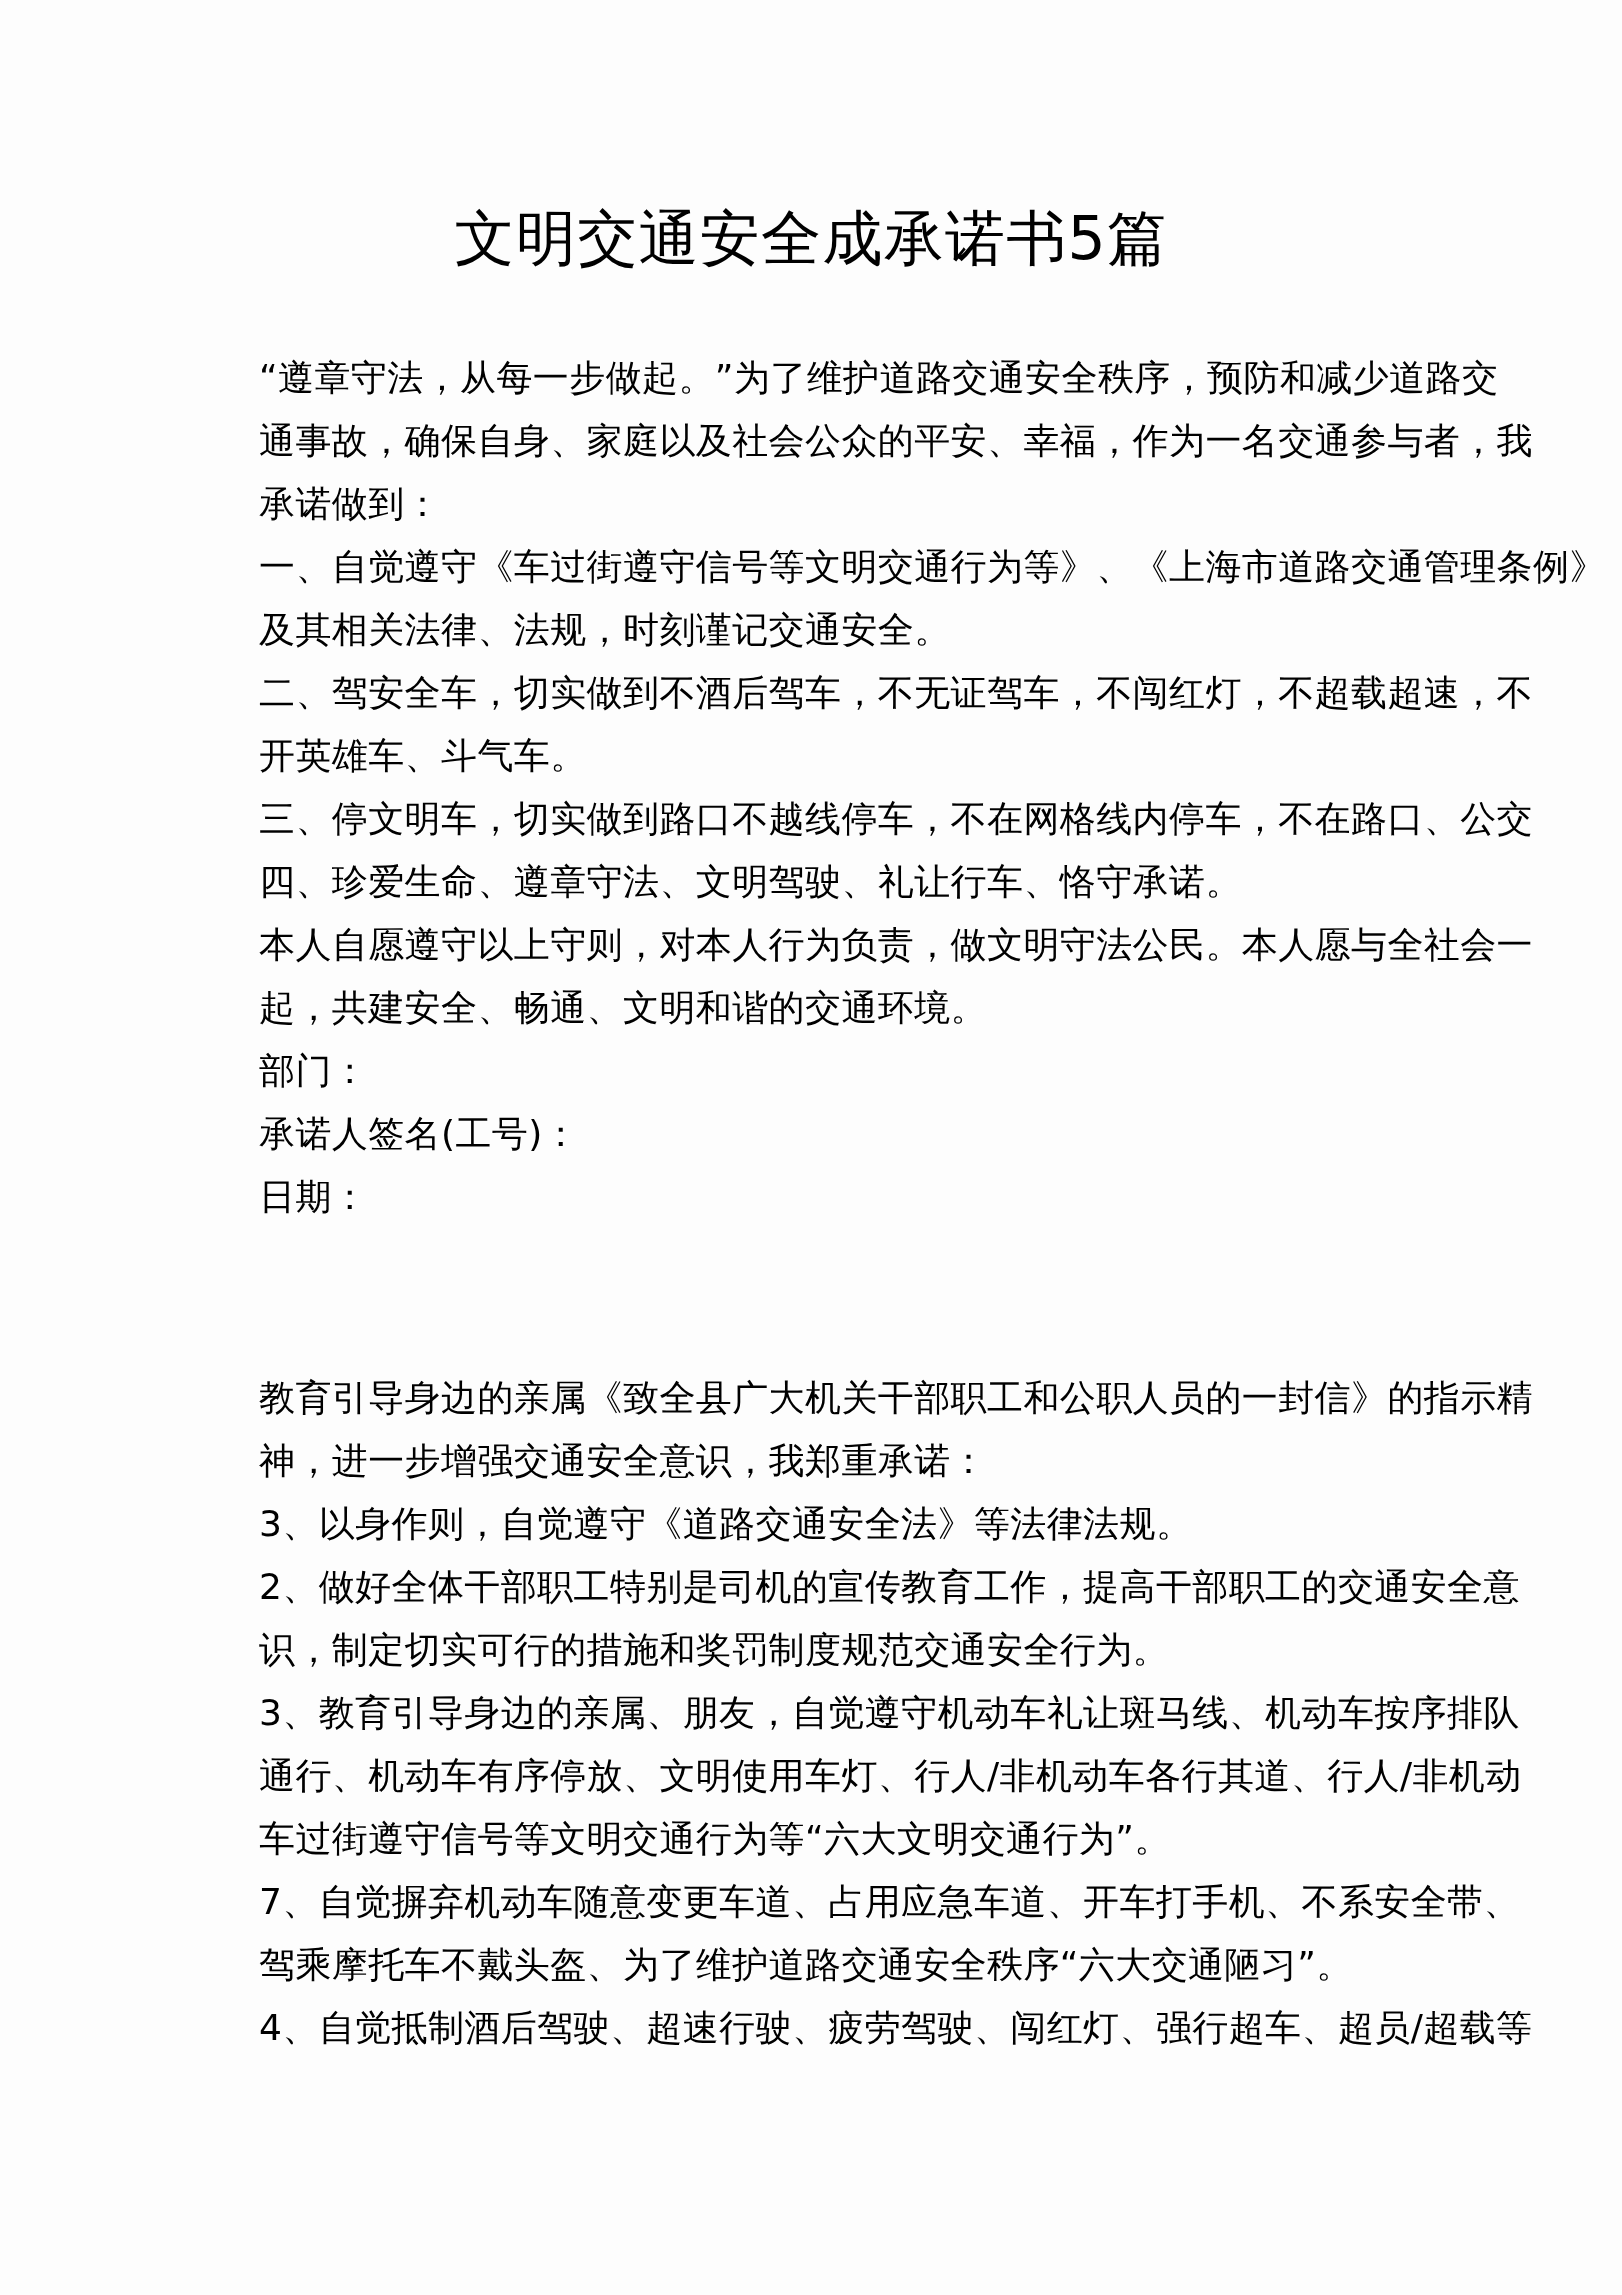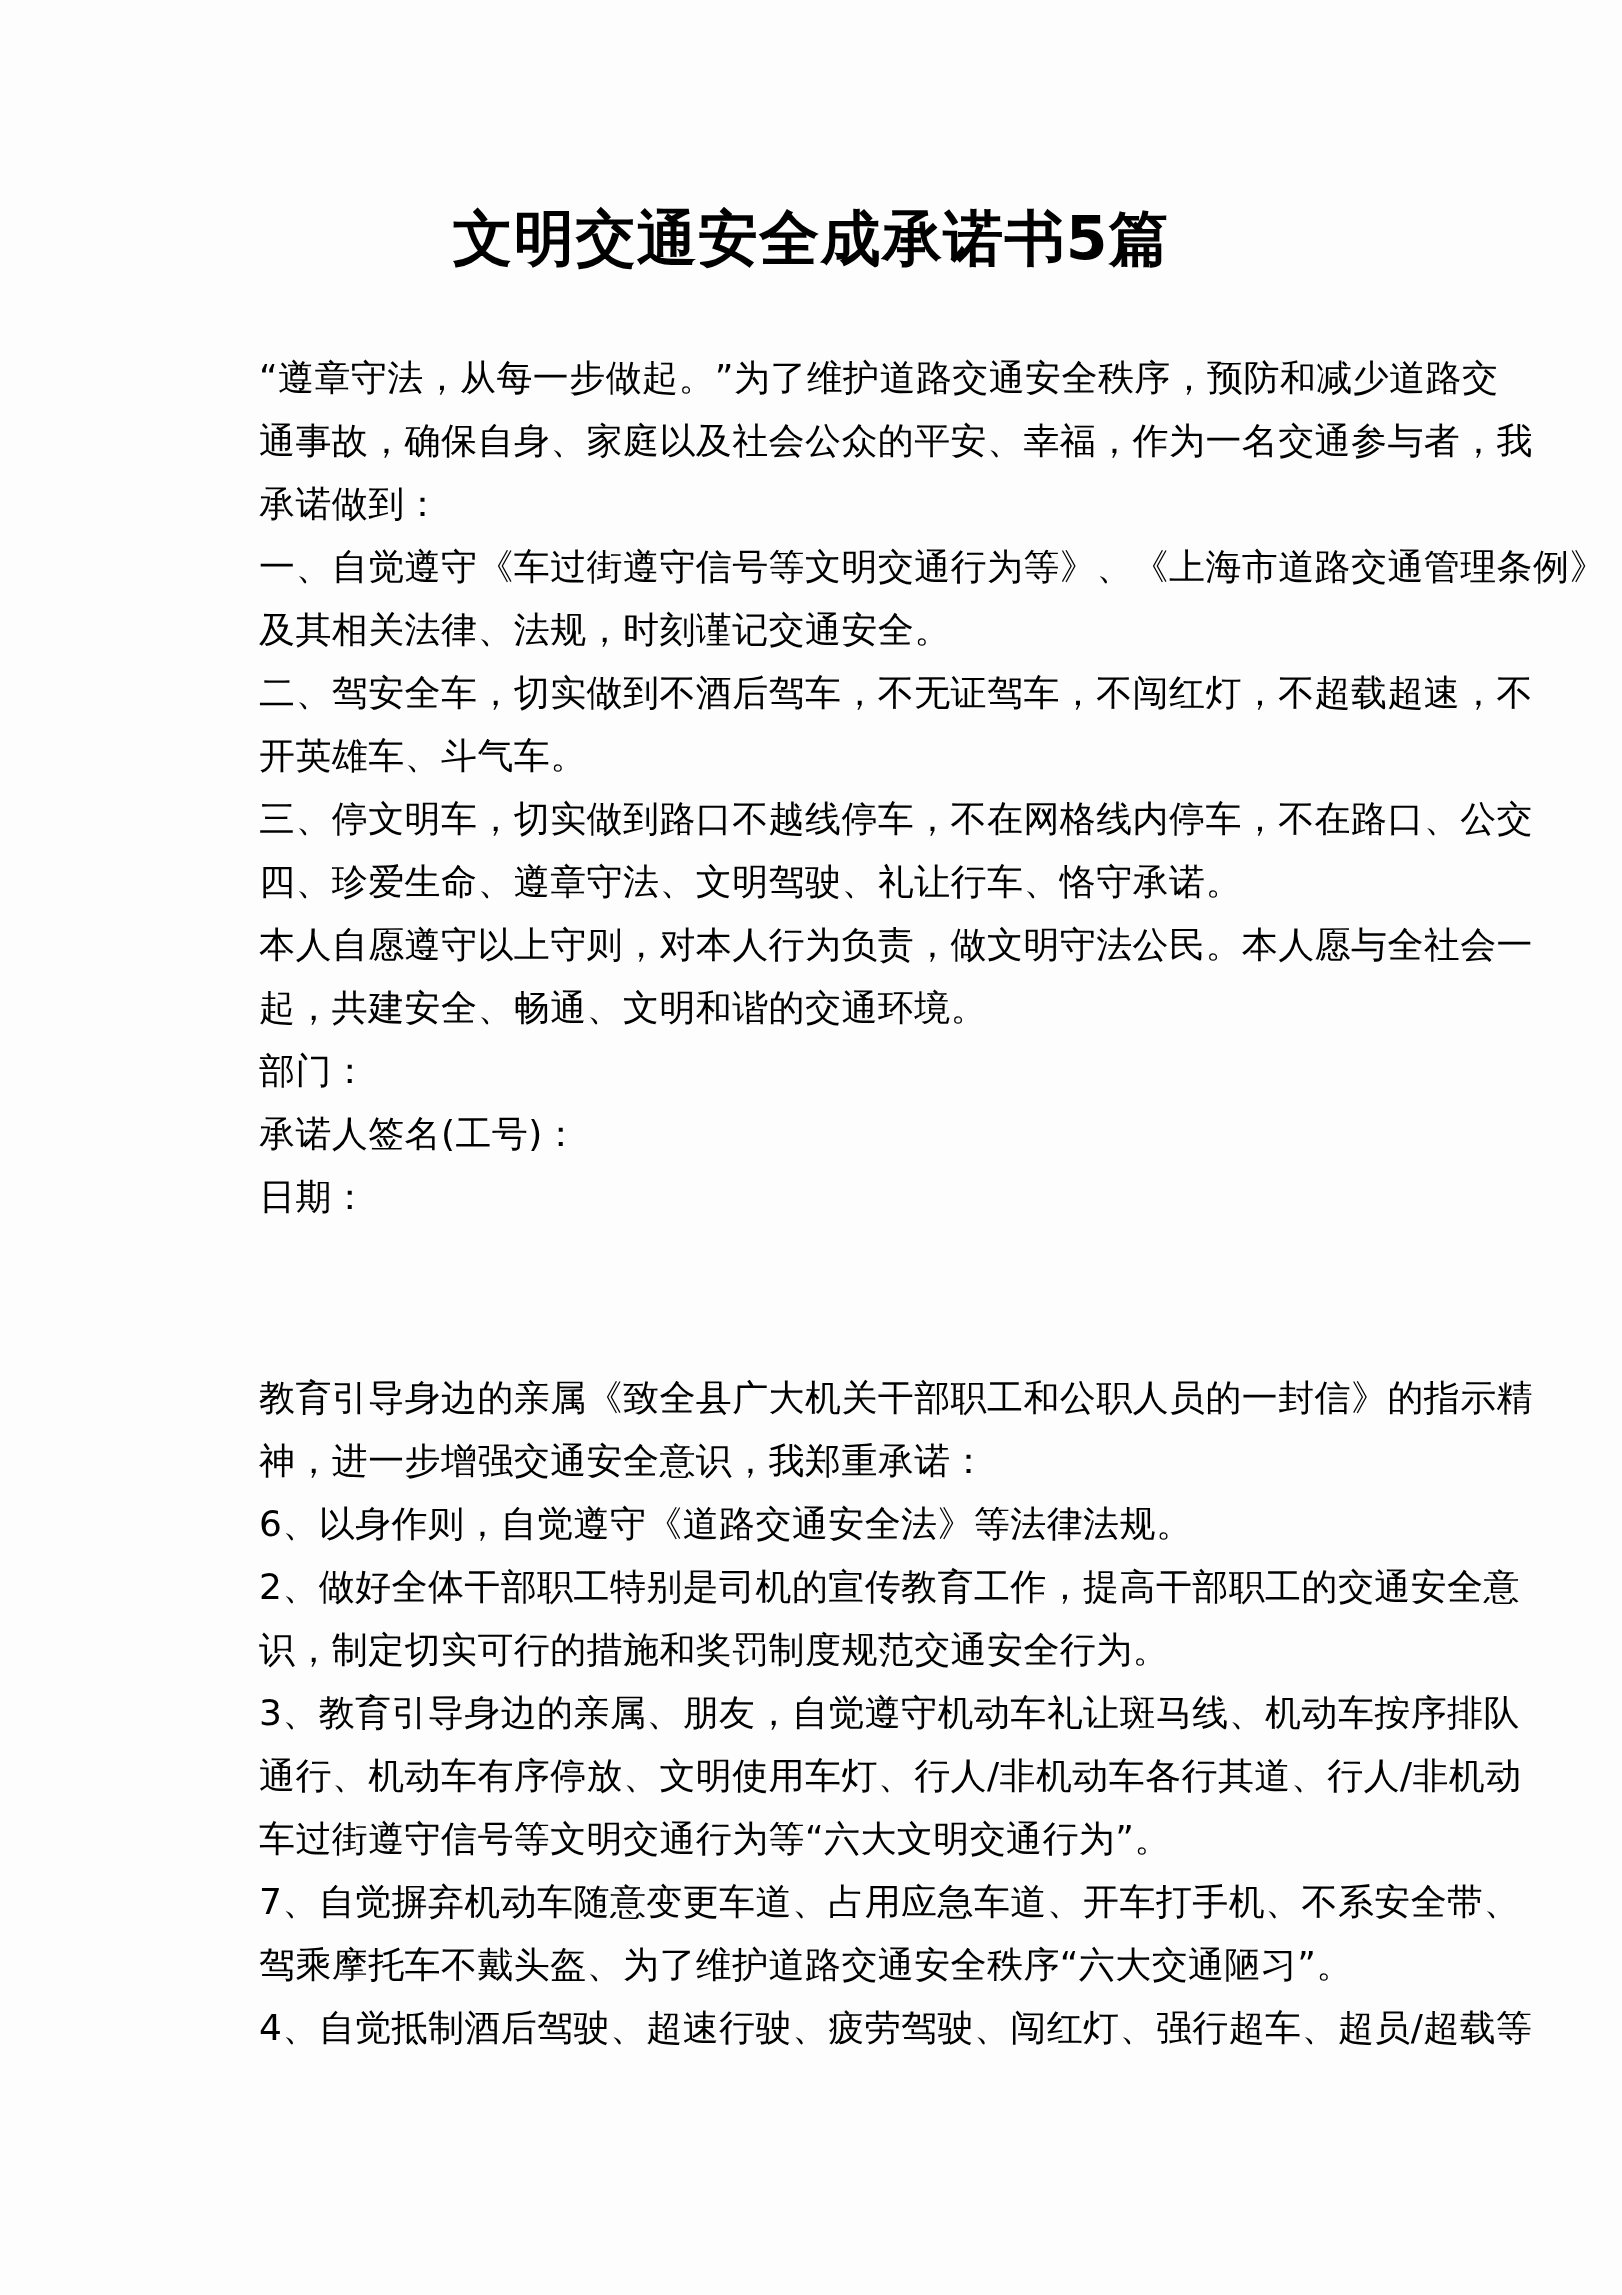--- a/index.html
+++ b/index.html
@@ -25,21 +25,21 @@
     .title {
       position: absolute;
       top: 196px;
       left: 0;
       width: 1623px;
       text-align: center;
       font-size: 60px;
       line-height: 85px;
       letter-spacing: 1.3px;
       font-family: "DejaVu Sans", "Liberation Sans", sans-serif;
-      font-weight: bold;
+      font-weight: normal;
       margin: 0;
     }
     .body-text {
       position: absolute;
       left: 259px;
       width: 1139px;
       font-size: 36px;
       line-height: 63px;
       font-family: "DejaVu Sans", "Liberation Sans", sans-serif;
       letter-spacing: 0.4px;
@@ -71,21 +71,21 @@
     <span class="line">本人自愿遵守以上守则，对本人行为负责，做文明守法公民。本人愿与全社会一</span>
     <span class="line">起，共建安全、畅通、文明和谐的交通环境。</span>
     <span class="line">部门：</span>
     <span class="line">承诺人签名(工号)：</span>
     <span class="line">日期：</span>
   </div>
 
   <div class="body-text section2">
     <span class="line">教育引导身边的亲属《致全县广大机关干部职工和公职人员的一封信》的指示精</span>
     <span class="line">神，进一步增强交通安全意识，我郑重承诺：</span>
-    <span class="line">6、以身作则，自觉遵守《道路交通安全法》等法律法规。</span>
+    <span class="line">3、以身作则，自觉遵守《道路交通安全法》等法律法规。</span>
     <span class="line">2、做好全体干部职工特别是司机的宣传教育工作，提高干部职工的交通安全意</span>
     <span class="line">识，制定切实可行的措施和奖罚制度规范交通安全行为。</span>
     <span class="line">3、教育引导身边的亲属、朋友，自觉遵守机动车礼让斑马线、机动车按序排队</span>
     <span class="line">通行、机动车有序停放、文明使用车灯、行人/非机动车各行其道、行人/非机动</span>
     <span class="line">车过街遵守信号等文明交通行为等“六大文明交通行为”。</span>
     <span class="line">7、自觉摒弃机动车随意变更车道、占用应急车道、开车打手机、不系安全带、</span>
     <span class="line">驾乘摩托车不戴头盔、为了维护道路交通安全秩序“六大交通陋习”。</span>
     <span class="line">4、自觉抵制酒后驾驶、超速行驶、疲劳驾驶、闯红灯、强行超车、超员/超载等</span>
   </div>
 </div>

